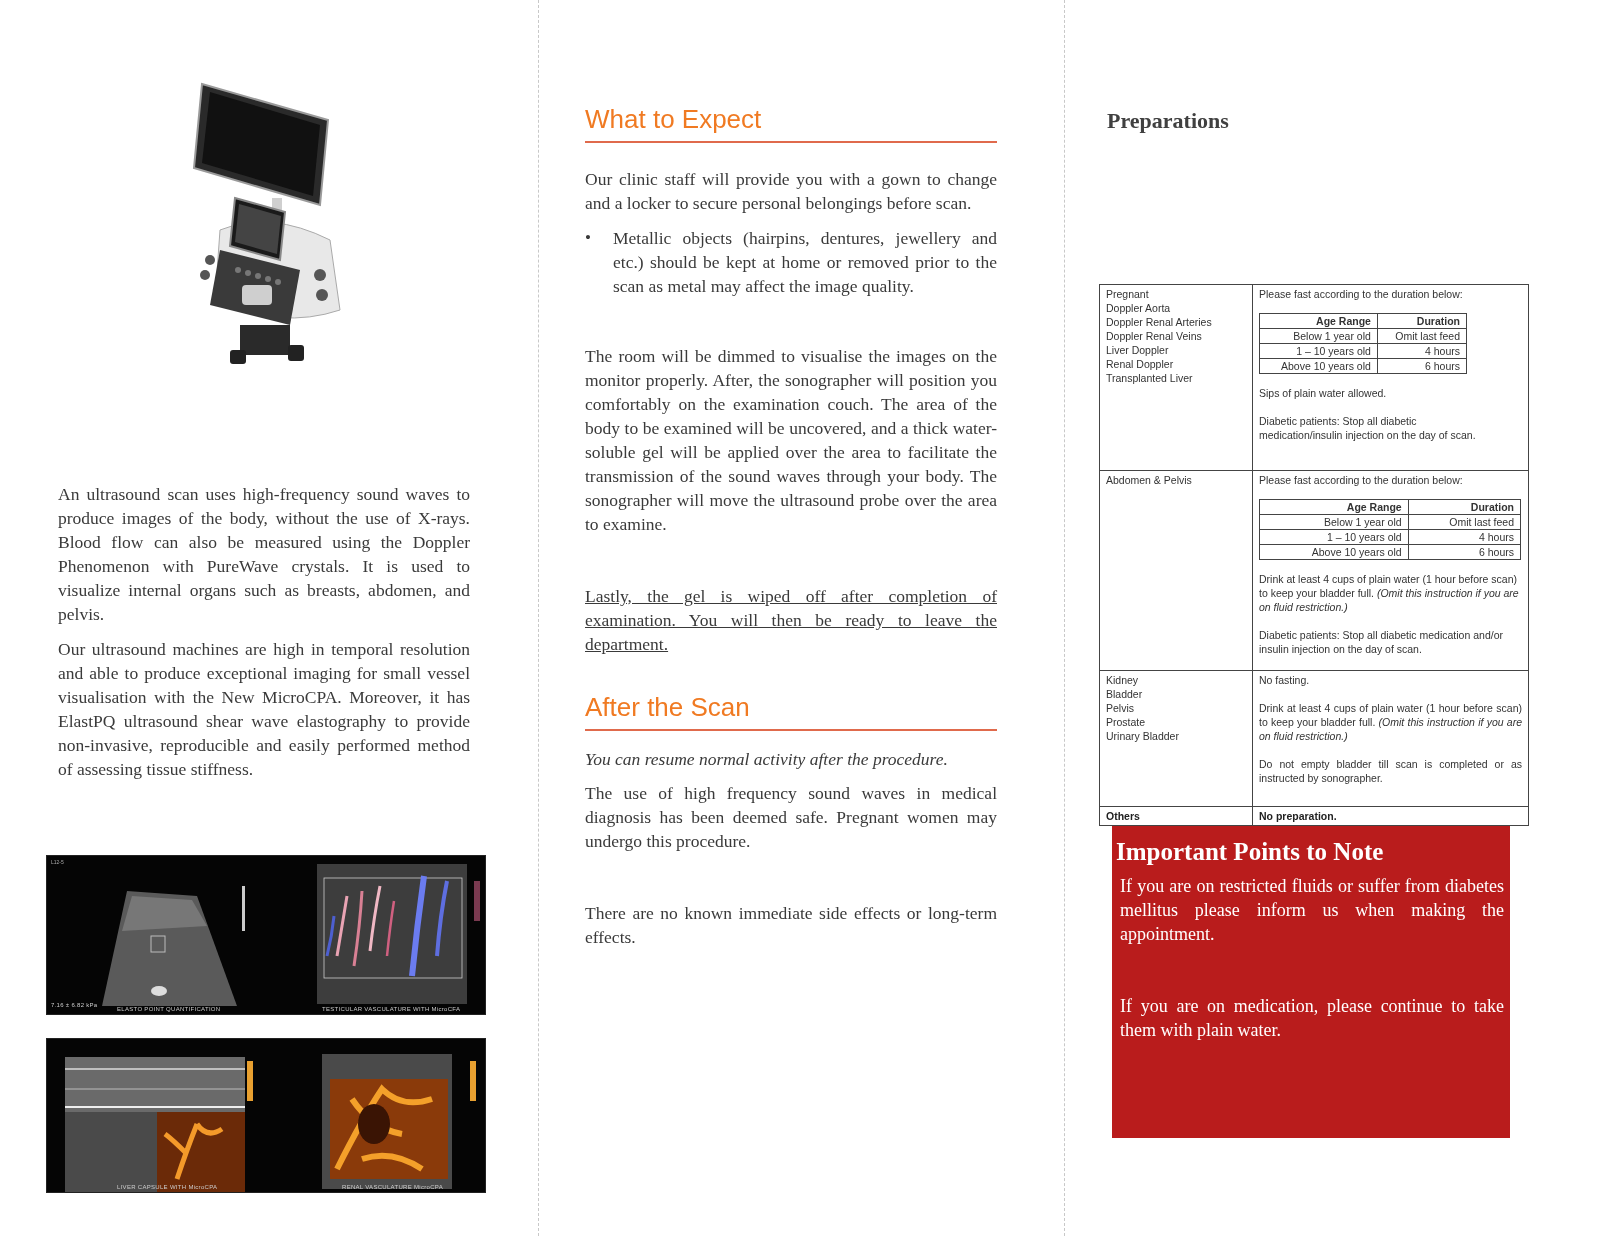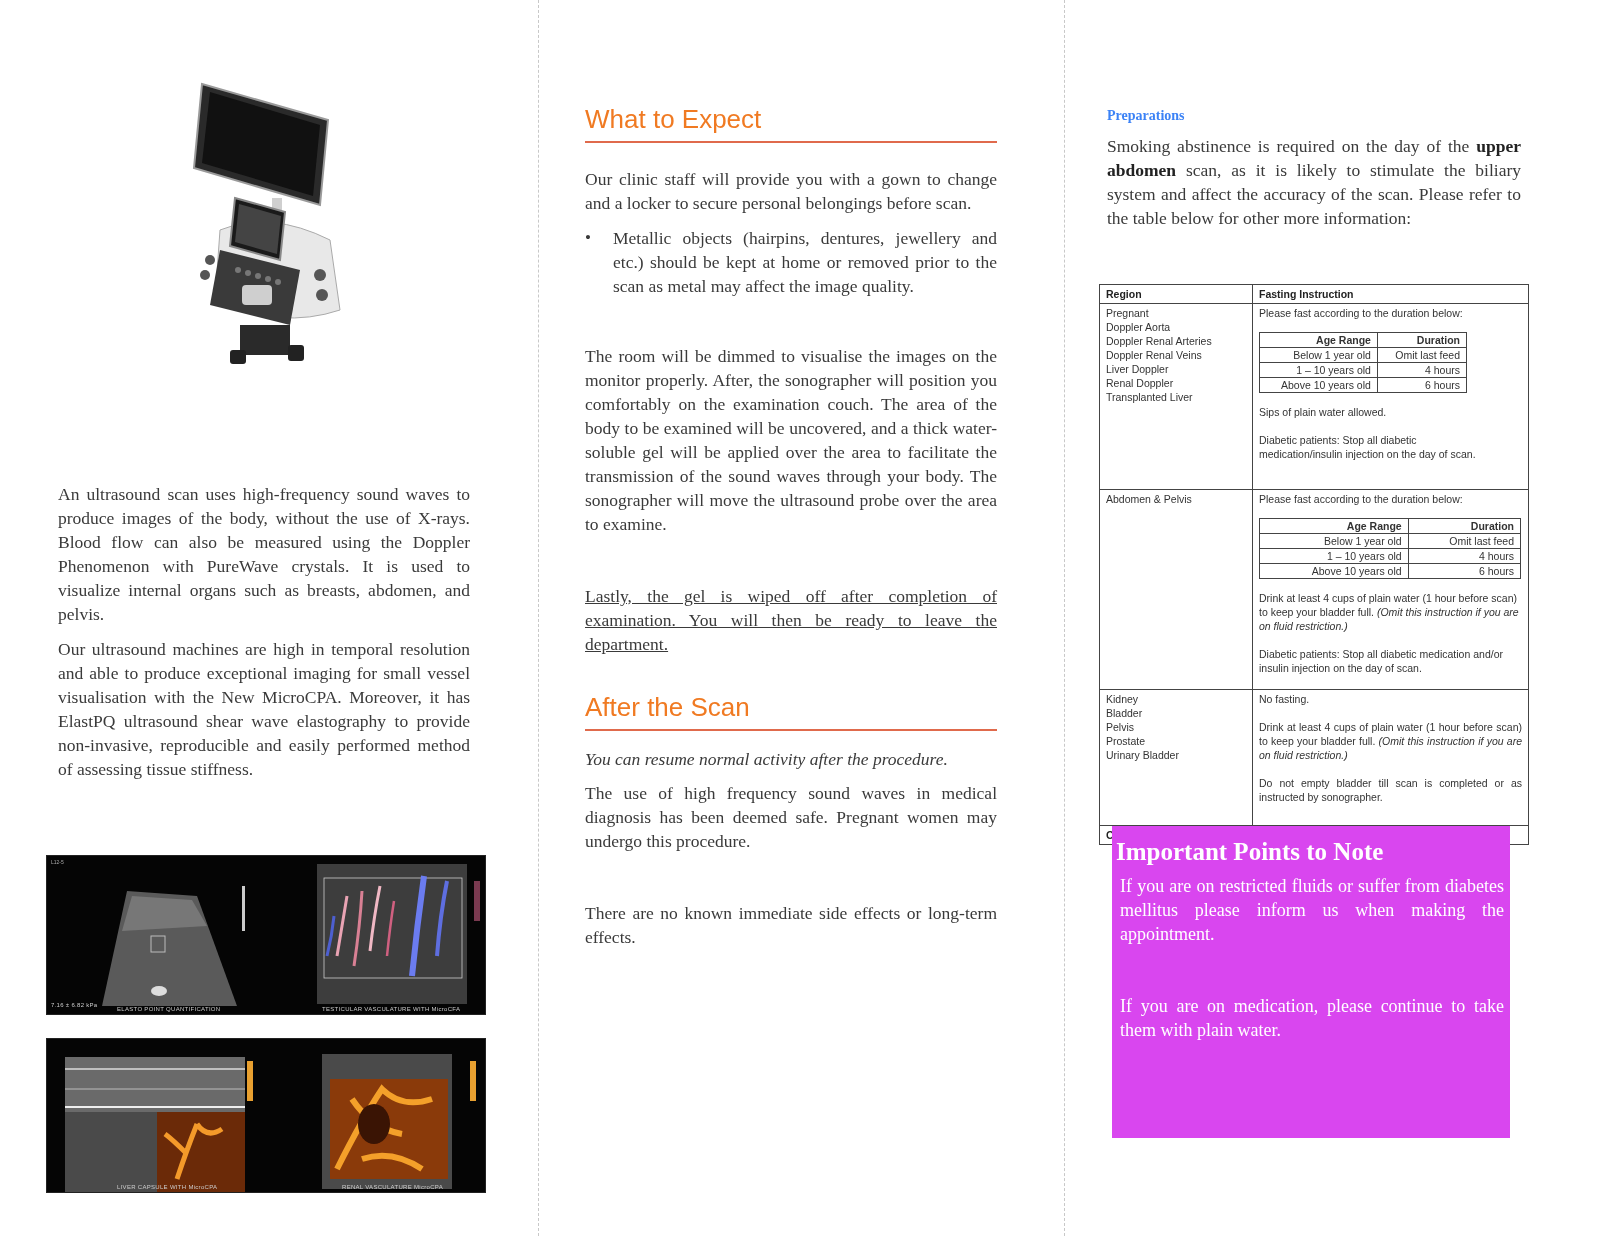--- a/index.html
+++ b/index.html
@@ -4,21 +4,21 @@
 <style>
   * { box-sizing: border-box; margin: 0; padding: 0; }
   html, body { width: 1600px; height: 1236px; background: #ffffff; overflow: hidden; }
   body { position: relative; font-family: "Liberation Serif", "DejaVu Serif", serif; color: #3a3a3a; }
 
   .divider { position: absolute; top: 0; width: 0; height: 1236px; border-left: 1px dashed #c8c8c8; }
   .col { position: absolute; top: 0; }
 
   .section-title-orange { font-family: "Liberation Sans", "DejaVu Sans", sans-serif; color: #f07a22; font-size: 26px; font-weight: normal; padding-bottom: 6px; border-bottom: 2px solid #e06a4c; }
   .section-title-orange.serif { font-family: "Liberation Serif", "DejaVu Serif", serif; }
-  .section-title-dark { font-family: "Liberation Serif", "DejaVu Serif", serif; color: #3b82f6; font-weight: bold; font-size: 14px; }
+  .section-title-dark { font-family: "Liberation Serif", "DejaVu Serif", serif; color: #404040; font-weight: bold; font-size: 22px; }
   p.body { font-size: 17.5px; line-height: 24px; text-align: justify; color: #3a3a3a; }
   p.body b { color: #222; }
 
   
   .machine { position: absolute; left: 180px; top: 80px; width: 170px; height: 290px; }
 
   
   .us-img { position: absolute; background: #050505; overflow: hidden; border: 1px solid #222; }
   .us-panel { position: absolute; top: 0; bottom: 0; }
   .us-caption { position: absolute; bottom: 2px; font-family: "Liberation Sans", sans-serif; font-size: 6px; color: #ccc; letter-spacing: 0.3px; white-space: nowrap; }
@@ -27,21 +27,21 @@
   table.prep { border-collapse: collapse; font-family: "Liberation Sans", "DejaVu Sans", sans-serif; font-size: 10.5px; color: #333; width: 100%; }
   table.prep td { border: 1.5px solid #444; vertical-align: top; padding: 2px 6px; line-height: 14px; }
   table.prep .hdr td { font-weight: bold; color: #222; }
   table.sub { border-collapse: collapse; margin: 12px 0 12px 0; font-size: 10.5px; text-align: right; }
   table.sub td { border: 1.5px solid #444; padding: 0 6px; line-height: 14px; }
   table.sub tr:first-child td { font-weight: bold; }
   .cell-line { display: block; }
   .gap { display: block; height: 14px; }
   i.note { font-style: italic; }
 
-  .important { position: absolute; background: #d946ef; color: #fff; }
+  .important { position: absolute; background: #b91c1c; color: #fff; }
   .important h3 { font-family: "Liberation Serif", serif; font-size: 25px; font-weight: bold; margin: 12px 0 0 4px; }
   .important p { font-family: "Liberation Serif", serif; font-size: 18px; line-height: 24px; text-align: justify; margin: 8px 6px 0 8px; }
 </style>
 </head>
 <body>
 
 <div class="divider" style="left:538px"></div>
 <div class="divider" style="left:1064px"></div>
 
 <div>
@@ -146,34 +146,29 @@
   <p class="body" style="margin-top:46px;">The room will be dimmed to visualise the images on the monitor properly. After, the sonographer will position you comfortably on the examination couch. The area of the body to be examined will be uncovered, and a thick water-soluble gel will be applied over the area to facilitate the transmission of the sound waves through your body. The sonographer will move the ultrasound probe over the area to examine.</p>
   <p class="body" style="margin-top:48px;text-decoration:underline;">Lastly, the gel is wiped off after completion of examination. You will then be ready to leave the department.</p>
   <h2 class="section-title-orange" style="margin-top:36px;">After the Scan</h2>
   <p class="body" style="margin-top:16px;font-style:italic;">You can resume normal activity after the procedure.</p>
   <p class="body" style="margin-top:10px;">The use of high frequency sound waves in medical diagnosis has been deemed safe. Pregnant women may undergo this procedure.</p>
   <p class="body" style="margin-top:48px;">There are no known immediate side effects or long-term effects.</p>
 </div>
 
 <div class="col" style="left:1107px; top:108px; width:414px;">
   <h3 class="section-title-dark">Preparations</h3>
-  <p class="body" style="margin-top:10px;"><span>Smoking abstinence is required on the day of the </span><b>upper abdomen</b><span> scan, as it is likely to stimulate the biliary system and affect the accuracy of the scan. Please refer to the table below for other more information:</span></p>
 </div>
 
 <div class="col" style="left:1099px; top:284px; width:430px;">
   <table class="prep">
     <colgroup>
         <col style="width:153px">
         <col>
       </colgroup>
     <tbody>
-        <tr class="hdr">
-      <td>Region</td>
-      <td>Fasting Instruction</td>
-    </tr>
     <tr style="height:186px;">
       <td>
         <span class="cell-line">Pregnant</span>
         <span class="cell-line">Doppler Aorta</span>
         <span class="cell-line">Doppler Renal Arteries</span>
         <span class="cell-line">Doppler Renal Veins</span>
         <span class="cell-line">Liver Doppler</span>
         <span class="cell-line">Renal Doppler</span>
         <span class="cell-line">Transplanted Liver</span>
       </td>

